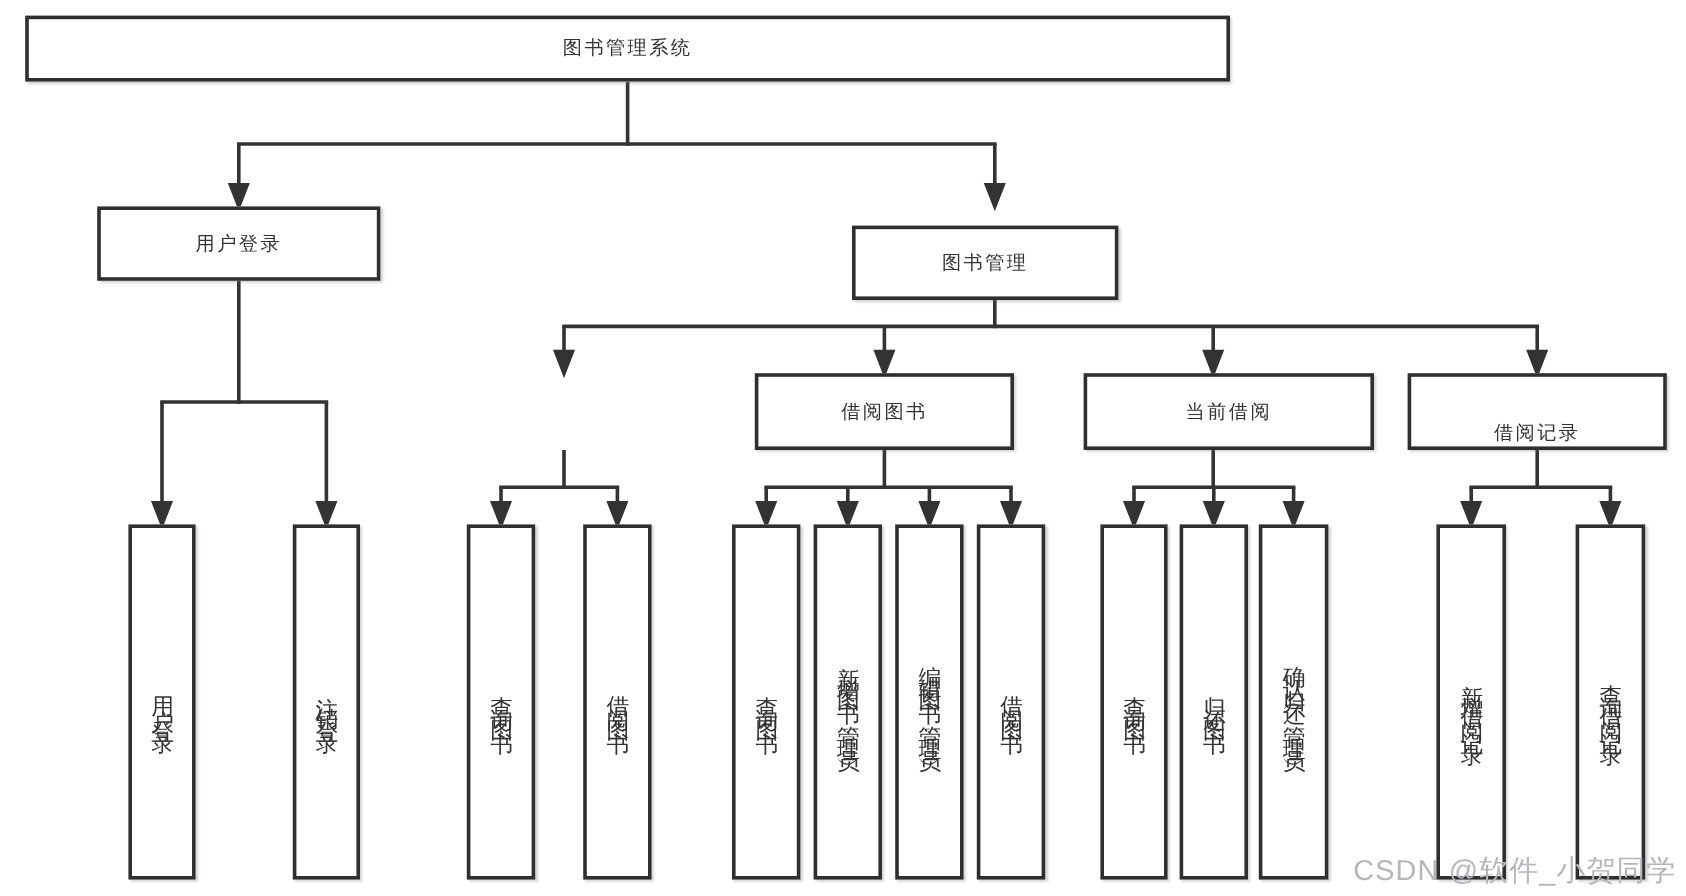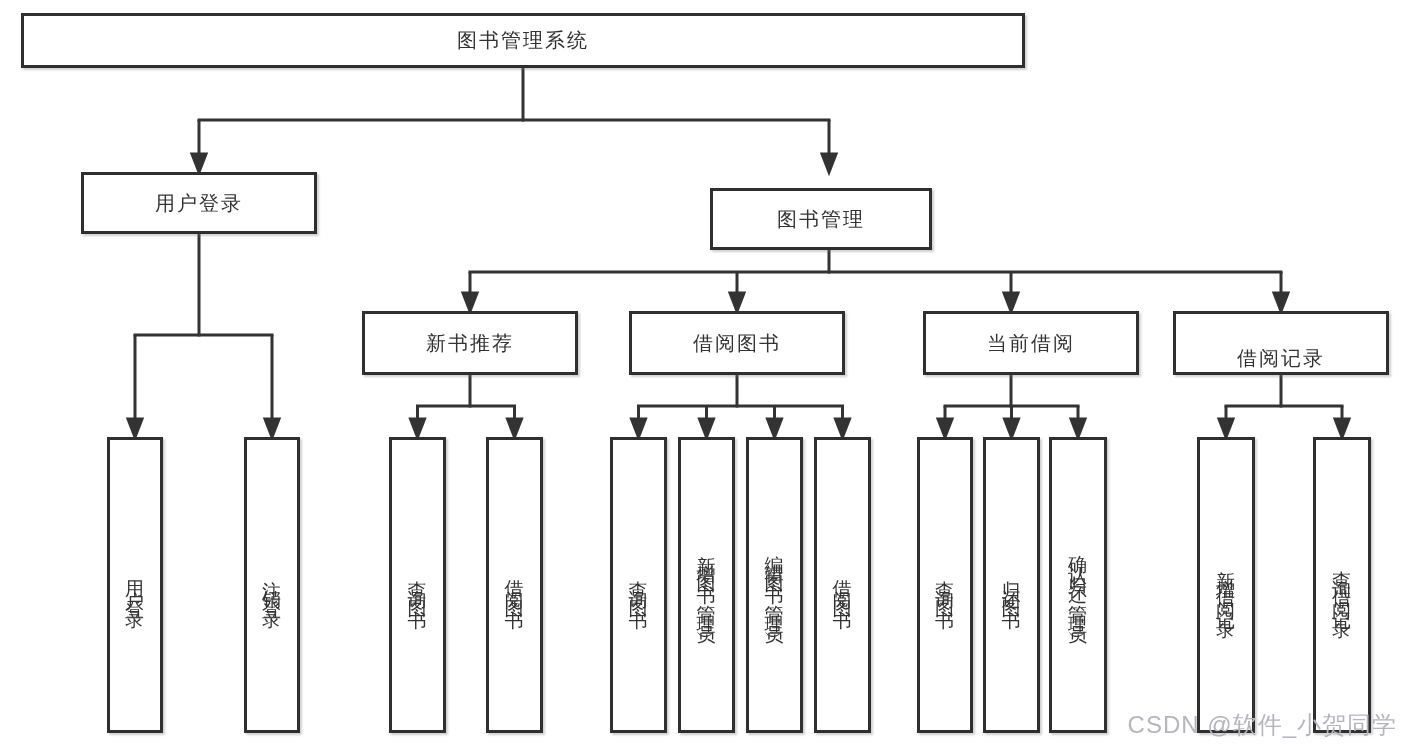--- a/index.html
+++ b/index.html
@@ -25,40 +25,40 @@
     box-sizing: border-box;
     background: #ffffff;
     border: 3px solid #2f2f2f;
     box-shadow: 2px 2px 2px rgba(120,120,120,0.35);
     display: flex;
     align-items: center;
     justify-content: center;
     color: #333333;
   }
   .node.h span {
-    font-size: 20px;
+    font-size: 16px;
     letter-spacing: 2px;
     white-space: nowrap;
     font-family: Liberation Mono, monospace;
   }
   .node.v span {
     writing-mode: vertical-rl;
     text-orientation: mixed;
     font-size: 19px;
     letter-spacing: 10px;
     line-height: 1;
     white-space: nowrap;
   }
   
   #n-root          { left: 21px;   top: 13px;  width: 1004px; height: 55px; }
   #n-user-login    { left: 81px;   top: 172px; width: 236px;  height: 62px; }
   #n-book-mgmt     { left: 710px;  top: 172px; width: 222px;  height: 62px; margin-top: 16px; }
   #n-new-book      { left: 362px;  top: 311px; width: 216px;  height: 64px; }
   #n-book-borrow   { left: 629px;  top: 311px; width: 216px;  height: 64px; }
-  #n-current-borrow{ left: 903px;  top: 311px; width: 216px;  height: 64px; margin-left: 20px; }
+  #n-current-borrow{ left: 903px;  top: 311px; width: 242px;  height: 64px; }
   #n-borrow-record { left: 1173px; top: 311px; width: 216px;  height: 64px; align-items: flex-end; }
   
   .node.v { top: 437px; height: 296px; width: 57px; }
   #n-ul-login   { left: 107px; width: 56px; }
   #n-ul-logout  { left: 244px; width: 56px; }
   #n-nb-query   { left: 389px; }
   #n-nb-borrow  { left: 486px; }
   #n-bb-query   { left: 610px; }
   #n-bb-add     { left: 678px; }
   #n-bb-edit    { left: 746px; }
@@ -151,23 +151,20 @@
     <span>图书管理系统</span>
   </div>
 
   <div class="node h" id="n-user-login">
     <span>用户登录</span>
   </div>
   <div class="node h" id="n-book-mgmt">
     <span>图书管理</span>
   </div>
 
-  <div class="node h" id="n-new-book">
-    <span>新书推荐</span>
-  </div>
   <div class="node h" id="n-book-borrow">
     <span>借阅图书</span>
   </div>
   <div class="node h" id="n-current-borrow">
     <span>当前借阅</span>
   </div>
   <div class="node h" id="n-borrow-record">
     <span>借阅记录</span>
   </div>
 

